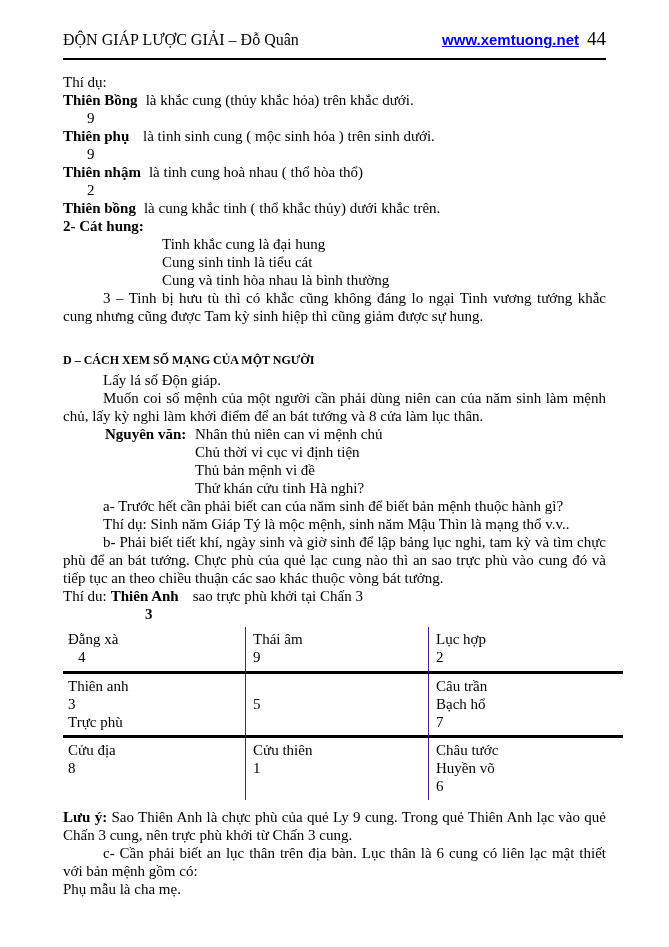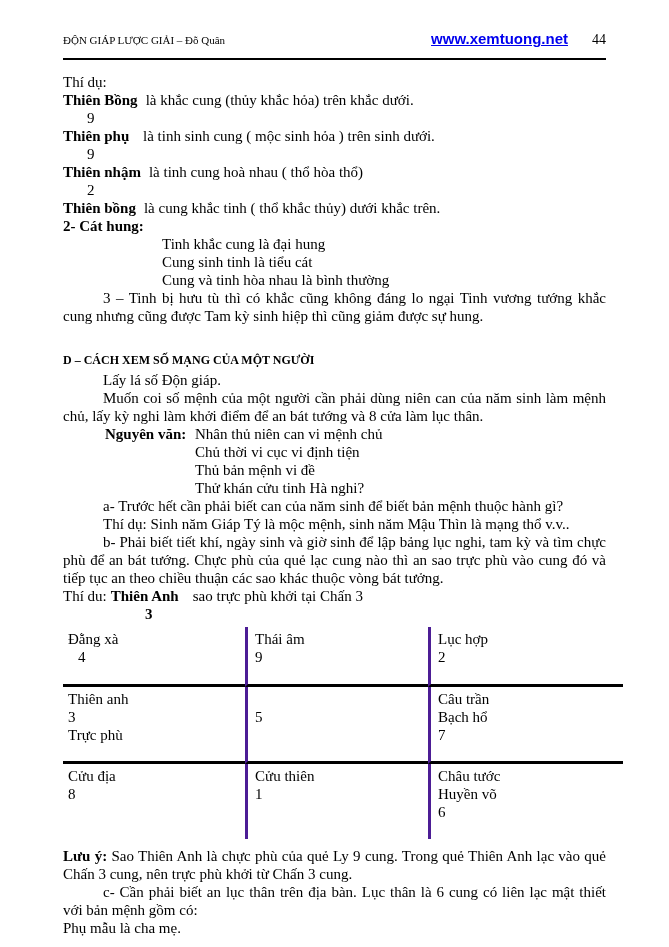--- a/index.html
+++ b/index.html
@@ -4,27 +4,27 @@
 <style>
   html,body{margin:0;padding:0;background:#ffffff;}
   body{
     width:669px;height:947px;overflow:hidden;color:#000;
     font-family:"Liberation Serif", serif;
     font-size:15px;line-height:18px;
   }
   .page{padding:30px 63px 0 63px;width:543px;}
   
   .hdr{display:flex;justify-content:space-between;align-items:baseline;}
-  .hdr-title{font-size:11px;white-space:nowrap;}
+  .hdr-title{font-size:16px;white-space:nowrap;}
   .hdr-right{display:flex;align-items:baseline;}
   .site-link{
     font-family:"Liberation Sans", sans-serif;font-weight:bold;
     color:#0000ee;text-decoration:underline;font-size:15px;cursor:pointer;text-align:center;
   }
-  .pagenum{margin-left:24px;font-size:14px;}
+  .pagenum{margin-left:8px;font-size:19px;}
   .rule{height:2px;background:#000;margin-top:9px;margin-bottom:13px;}
   
   .line{min-height:18px;}
   .entry{display:flex;}
   .entry .term{font-weight:bold;flex:0 0 auto;min-width:72px;margin-right:8px;white-space:pre;}
   .num-line{padding-left:24px;}
   .ch-row{display:flex;}
   .ch-label{font-weight:bold;flex:0 0 99px;}
   .ch-item{margin-left:99px;}
   .para{text-align:justify;text-indent:40px;margin:0;}
@@ -35,22 +35,22 @@
   .nv-line{margin-left:132px;}
   .ex-line{white-space:nowrap;}
   .ex-term{font-weight:bold;margin:0 4px;}
   .ex-suffix{margin-left:10px;}
   .ex-num{font-weight:bold;margin-left:82px;}
   
   .grid{
     width:560px;margin-top:4px;margin-bottom:8px;
     display:grid;grid-template-columns:182px 183px 195px;
   }
-  .cell{padding:3px 0 17px 5px;}
-  .cell.vline{border-left:3px solid #4c1d95;padding-left:7px;}
+  .cell{padding:3px 0 4px 5px;}
+  .cell.vline{border-left:1px solid #4c1d95;padding-left:7px;}
   .cell.hline{border-bottom:3px solid #000;}
   .cell.r1{min-height:37px;}
   .cell.r2{min-height:53px;}
   .cell.r3{min-height:55px;}
   .cell.center-v{display:flex;align-items:center;}
   .cl{height:18px;}
   .cl.ind{padding-left:10px;}
   .phu-mau{}
 </style>
 </head>

